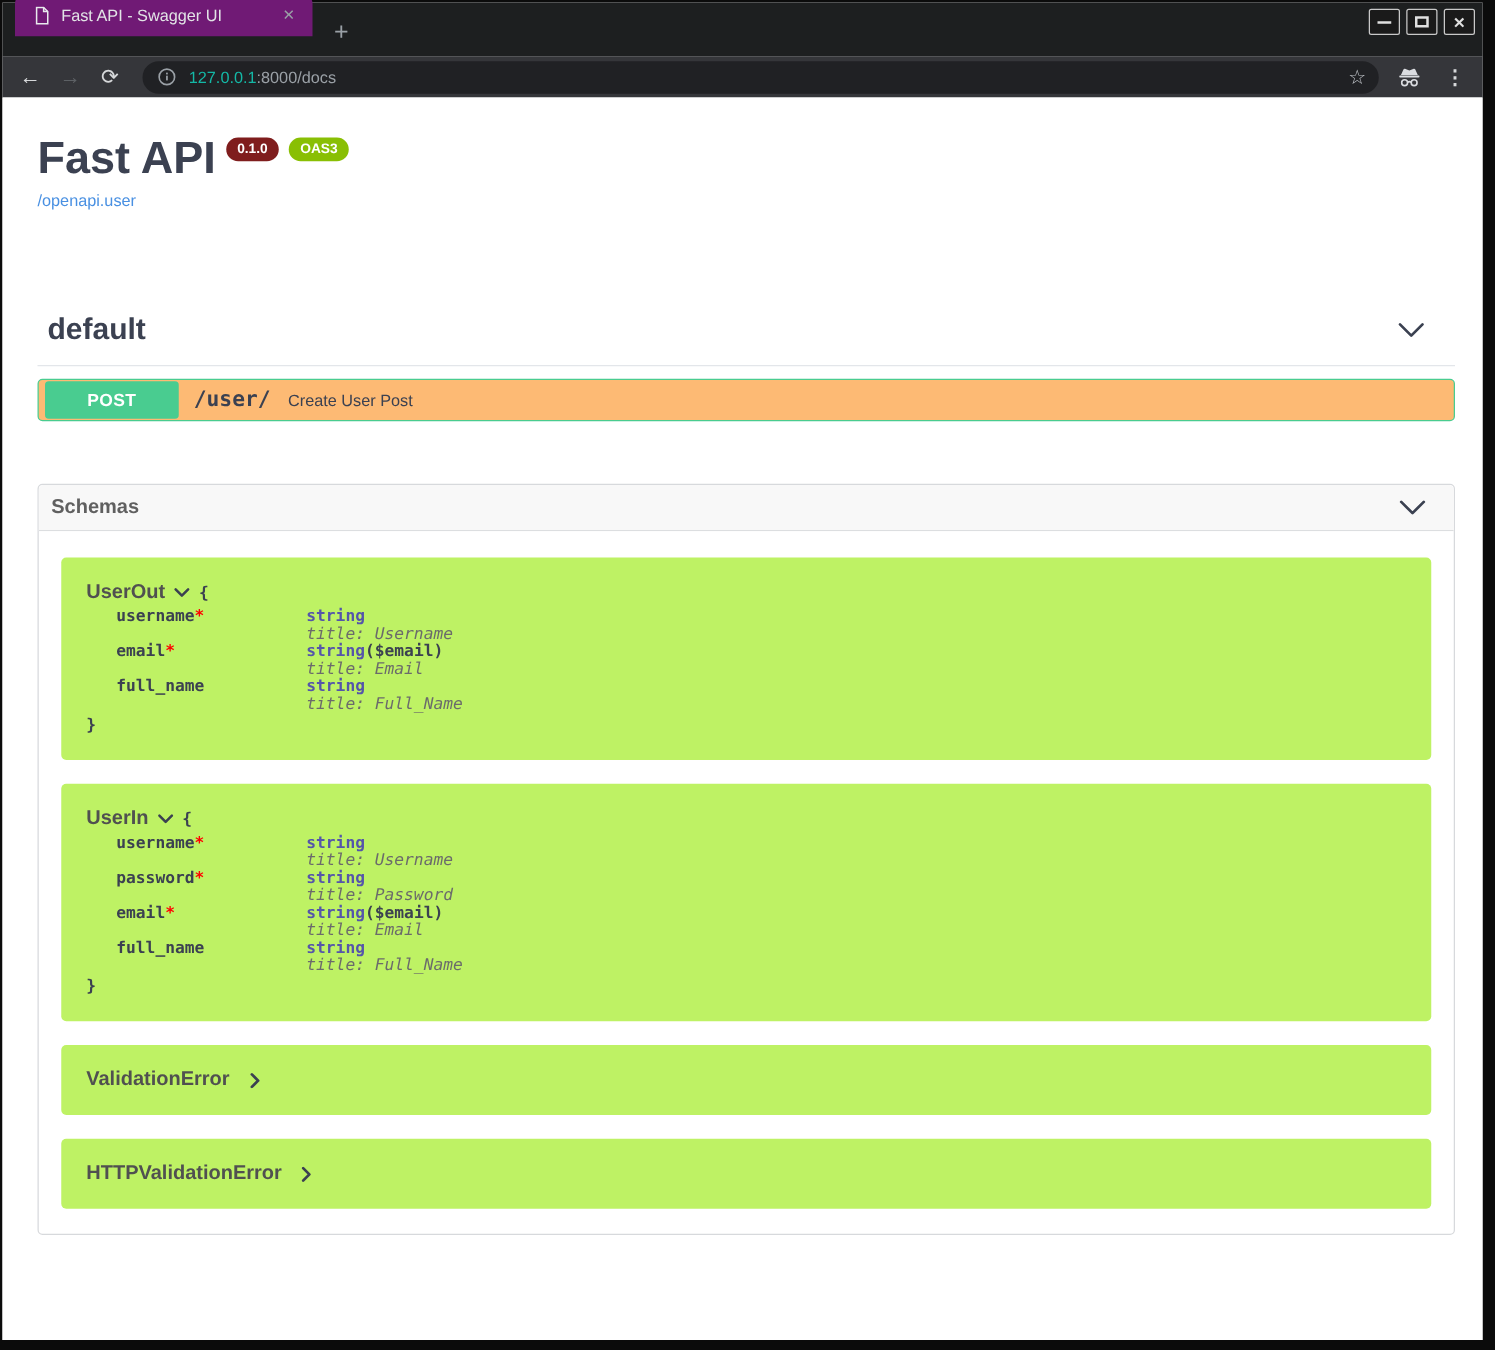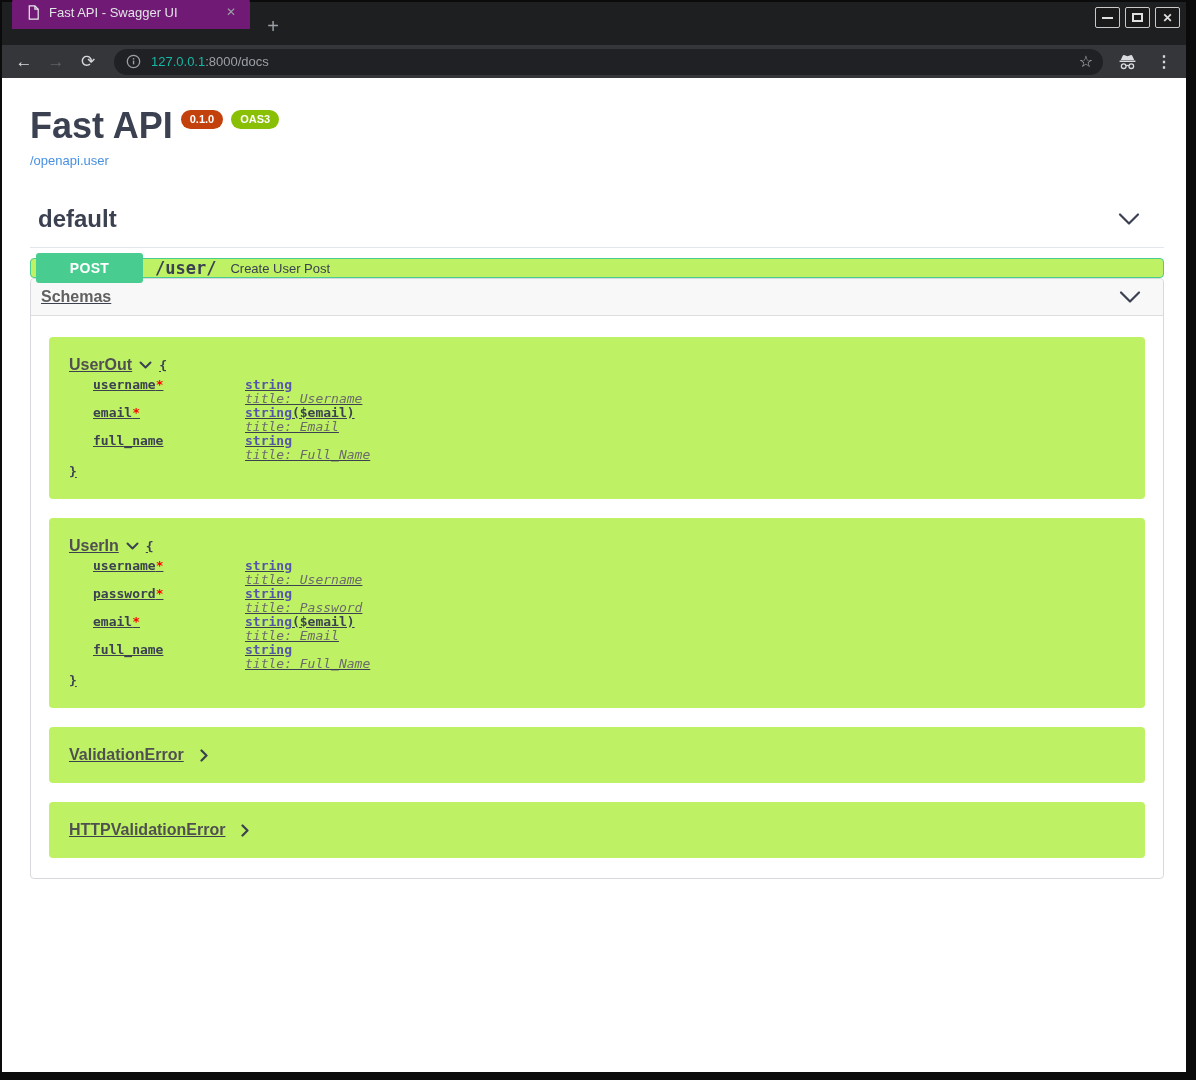--- a/index.html
+++ b/index.html
@@ -44,38 +44,38 @@
   .menu-dots { color:#d6d8da; font-size:16px; font-weight:700; letter-spacing:0; padding:0 4px; }
 
   
   .page { flex:1 1 auto; background:#fff; overflow:hidden; }
   .content { width:1134px; margin-left:28px; padding-top:30px; color:#3b4151; }
 
   .title-row { display:flex; align-items:flex-start; gap:8px; }
   .api-title { font-size:36px; font-weight:700; color:#3b4151; line-height:1; }
   .badge { display:inline-block; font-size:11px; font-weight:700; color:#fff;
            border-radius:10px; padding:4px 9px; margin-top:2px; line-height:1; }
-  .badge.version { background:#c2410c;text-align:center; }
+  .badge.version { background:#7f1d1d;text-align:center; }
   .badge.oas { background:#89bf04; }
   .spec-link { display:inline-block; margin-top:9px; font-size:13px; color:#4990e2; text-decoration:none; }
 
-  .tag-section { margin-top:36px; }
+  .tag-section { margin-top:80px; }
   .tag-header { display:flex; align-items:center; justify-content:space-between;
                 padding:0 24px 14px 8px; border-bottom:1px solid #e3e6ea; cursor:pointer; }
   .tag-name { font-size:24px; font-weight:700; color:#3b4151; }
 
-  .opblock { margin-top:10px; border:1px solid #49cc90; background:#bef264; border-radius:4px;
-             height:20px; display:flex; align-items:center; padding:0 5px; cursor:pointer; }
+  .opblock { margin-top:10px; border:1px solid #49cc90; background:#fdba74; border-radius:4px;
+             height:34px; display:flex; align-items:center; padding:0 5px; cursor:pointer; }
   .method { background:#49cc90; color:#fff; font-weight:700; font-size:14px; letter-spacing:.3px;
             border-radius:3px; width:107px; text-align:center; padding:7px 0; }
   .op-path { font-family:"DejaVu Sans Mono", monospace; font-weight:700; font-size:17px;
              color:#3b4151; margin-left:12px; }
   .op-summary { font-size:13px; color:#3b4151; margin-left:14px; }
 
-  .models { border:1px solid #d7d9dc; border-radius:4px; background:#fff;text-decoration:underline; }
+  .models { margin-top:50px; border:1px solid #d7d9dc; border-radius:4px; background:#fff; }
   .models-header { display:flex; align-items:center; justify-content:space-between;
                    background:#f8f8f8; border-bottom:1px solid #dcdee0; border-radius:4px 4px 0 0;
                    padding:9px 22px 9px 10px; cursor:pointer; }
   .models-title { font-size:16px; font-weight:700; color:#606060; }
   .models-body { padding:21px 18px 20px 18px; }
 
   .model-box { background:#bef264; border-radius:4px; padding:19px 20px; margin-bottom:19px; }
   .model-box:last-child { margin-bottom:0; }
   .model-heading { display:flex; align-items:center; gap:7px; cursor:pointer; }
   .model-name { font-size:16px; font-weight:700; color:#505050; }

